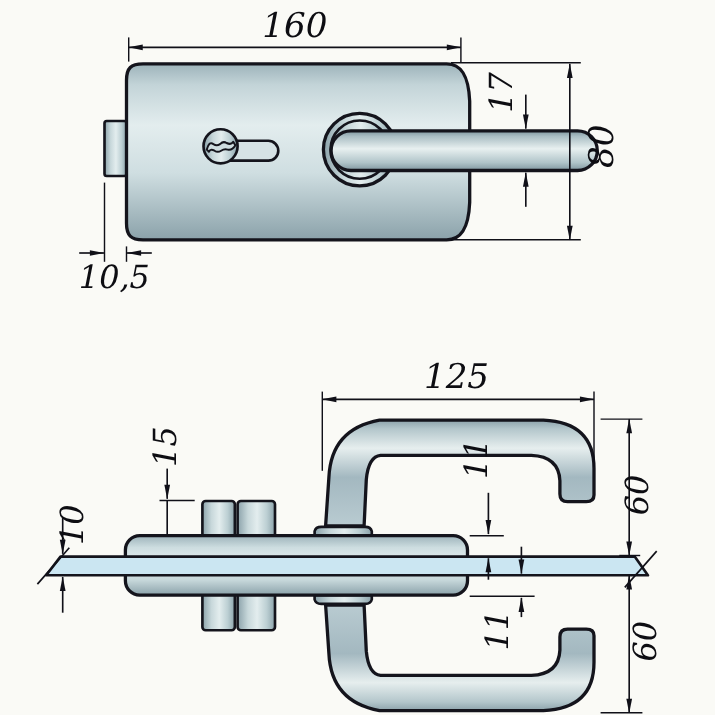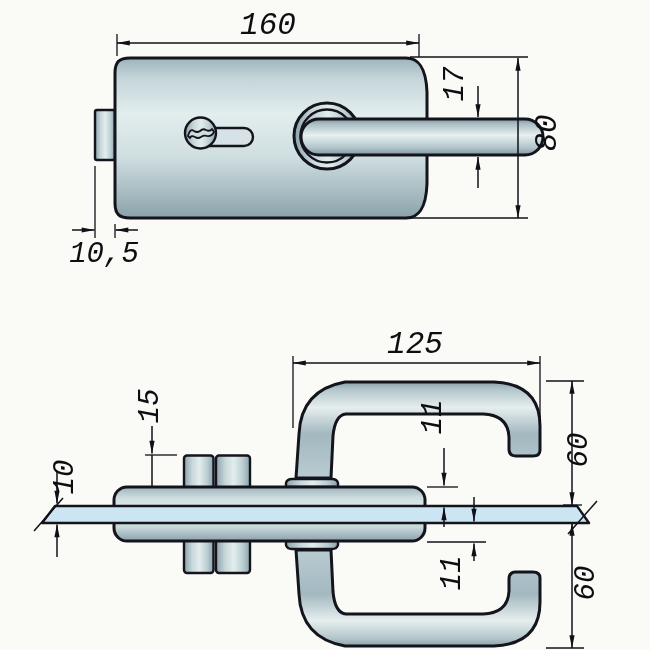--- a/index.html
+++ b/index.html
@@ -1,17 +1,17 @@
 <!DOCTYPE html>
 <html><head>
 <meta charset="utf-8">
 <style>
   html,body{margin:0;padding:0;}
   body{width:650px;height:650px;background:#fafaf6;font-family:"DejaVu Serif","Liberation Serif",serif;}
-  .stage{position:relative;width:650px;height:650px;overflow:hidden;font-family:Liberation Mono, monospace;}
+  .stage{position:relative;width:650px;height:650px;overflow:hidden;}
   svg{display:block;}
   .part{stroke:#14141c;stroke-width:3;stroke-linejoin:round;}
   .part-thin{stroke:#14141c;stroke-width:2.4;stroke-linejoin:round;}
   .dim{stroke:#101018;stroke-width:1.5;fill:none;}
   .ext{stroke:#101018;stroke-width:1.3;fill:none;}
   .dim-text{fill:#0d0d12;font-style:italic;font-size:29px;}
   .dim-text-lg{fill:#0d0d12;font-style:italic;font-size:31px;}
 </style>
 </head>
 <body>

